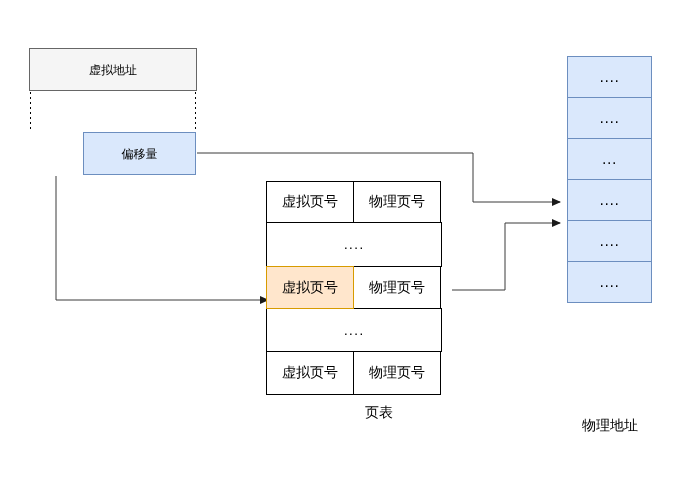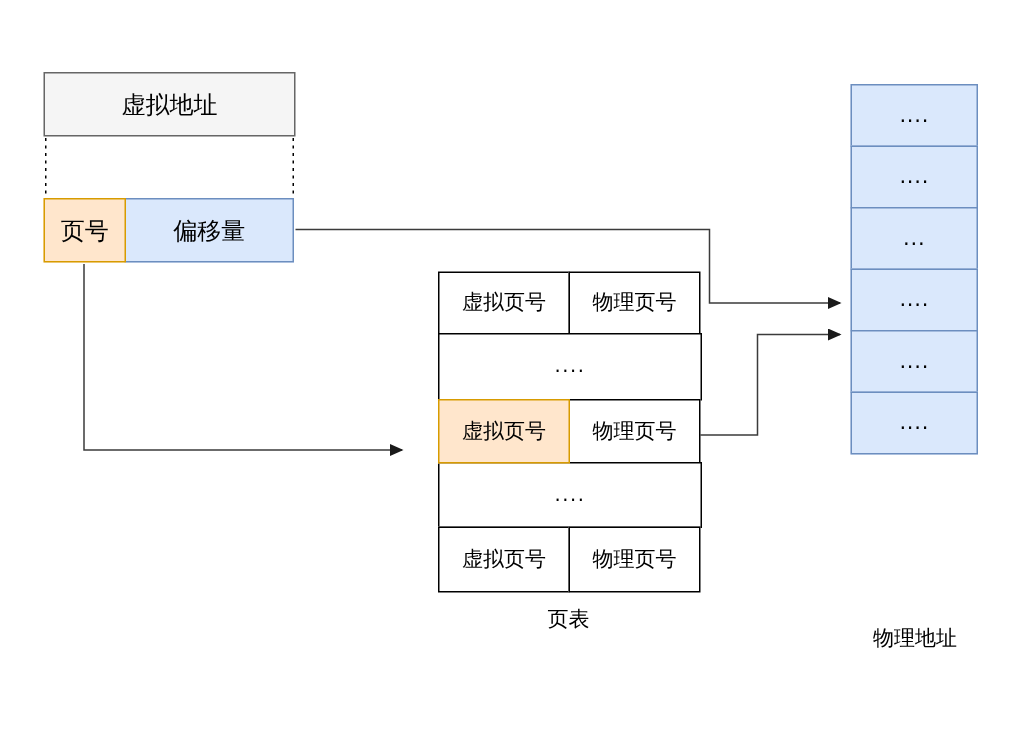--- a/index.html
+++ b/index.html
@@ -2,32 +2,32 @@
 <html><head>
 <meta charset="utf-8">
 <style>
   html,body{margin:0;padding:0;background:#fff;}
   .canvas{
     position:relative;width:687px;height:487px;background:#ffffff;overflow:hidden;
     font-family:"DejaVu Sans","Liberation Sans",sans-serif;color:#000;
   }
   .box{
     position:absolute;box-sizing:border-box;display:flex;align-items:center;justify-content:center;
-    font-size:16px;line-height:1;white-space:nowrap;
+    font-size:12px;line-height:1;white-space:nowrap;
   }
   .gray-box{background:#f5f5f5;border:1px solid #666666;}
   .orange-box{background:#ffe6cc;border:1px solid #d79b00;}
   .blue-box{background:#dae8fc;border:1px solid #6c8ebf;justify-content:center;}
 
   #va-box{left:29px;top:48px;width:168px;height:43px;}
   #pn-box{left:29px;top:132px;width:55px;height:43px;z-index:2;}
   #offset-box{left:83px;top:132px;width:113px;height:43px;}
 
   
-  .page-table{position:absolute;left:292px;top:181px;width:176px;}
+  .page-table{position:absolute;left:266px;top:181px;width:176px;}
   .pt-row{display:flex;margin-top:-1px;}
   .pt-row:first-child{margin-top:0;}
   .pt-cell{
     box-sizing:border-box;width:88px;display:flex;align-items:center;justify-content:center;
     background:#ffffff;border:1px solid #000000;font-size:14px;
   }
   .pt-cell.right{margin-left:-1px;}
   .pt-cell.hl{background:#ffe6cc;border:1px solid #d79b00;position:relative;z-index:2;}
   .pt-dots{
     box-sizing:border-box;width:176px;display:flex;align-items:center;justify-content:center;
@@ -70,23 +70,20 @@
 
     <polyline points="452,290 505,290 505,223 560,223" fill="none" stroke="#3b3b3b" stroke-width="1" marker-end="url(#arrow)"></polyline>
 
     <polyline points="56,176 56,300 268,300" fill="none" stroke="#3b3b3b" stroke-width="1" marker-end="url(#arrow)"></polyline>
   </svg>
 
   <div class="box gray-box" id="va-box">
     <span>虚拟地址</span>
   </div>
 
-  <div class="box orange-box" id="pn-box">
-    <span>页号</span>
-  </div>
   <div class="box blue-box" id="offset-box">
     <span>偏移量</span>
   </div>
 
   <div class="page-table">
     <div class="pt-row" style="height:42px;">
       <div class="pt-cell" style="height:42px;">虚拟页号</div>
       <div class="pt-cell right" style="height:42px;">物理页号</div>
     </div>
     <div class="pt-row" style="height:45px;">

